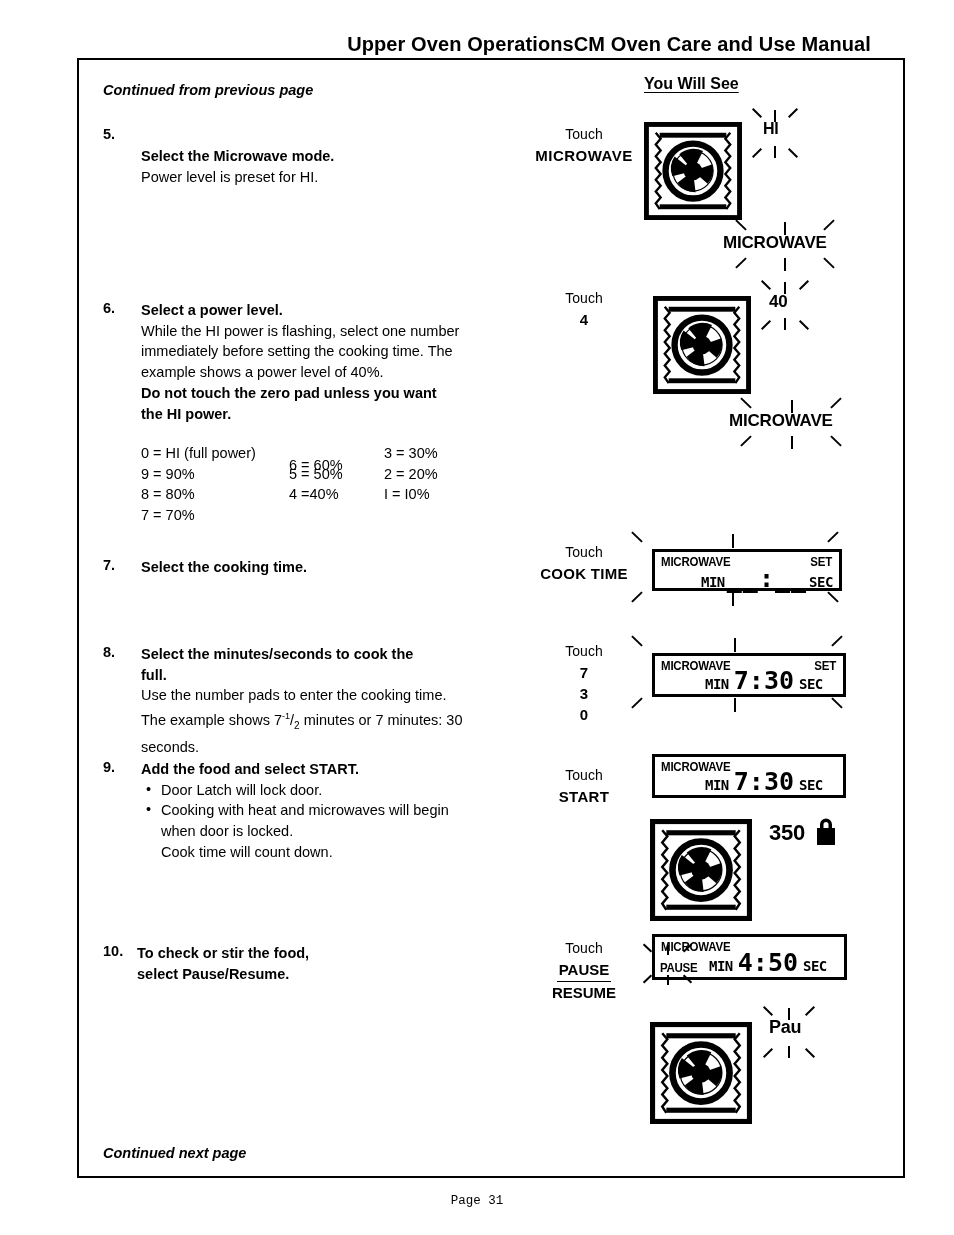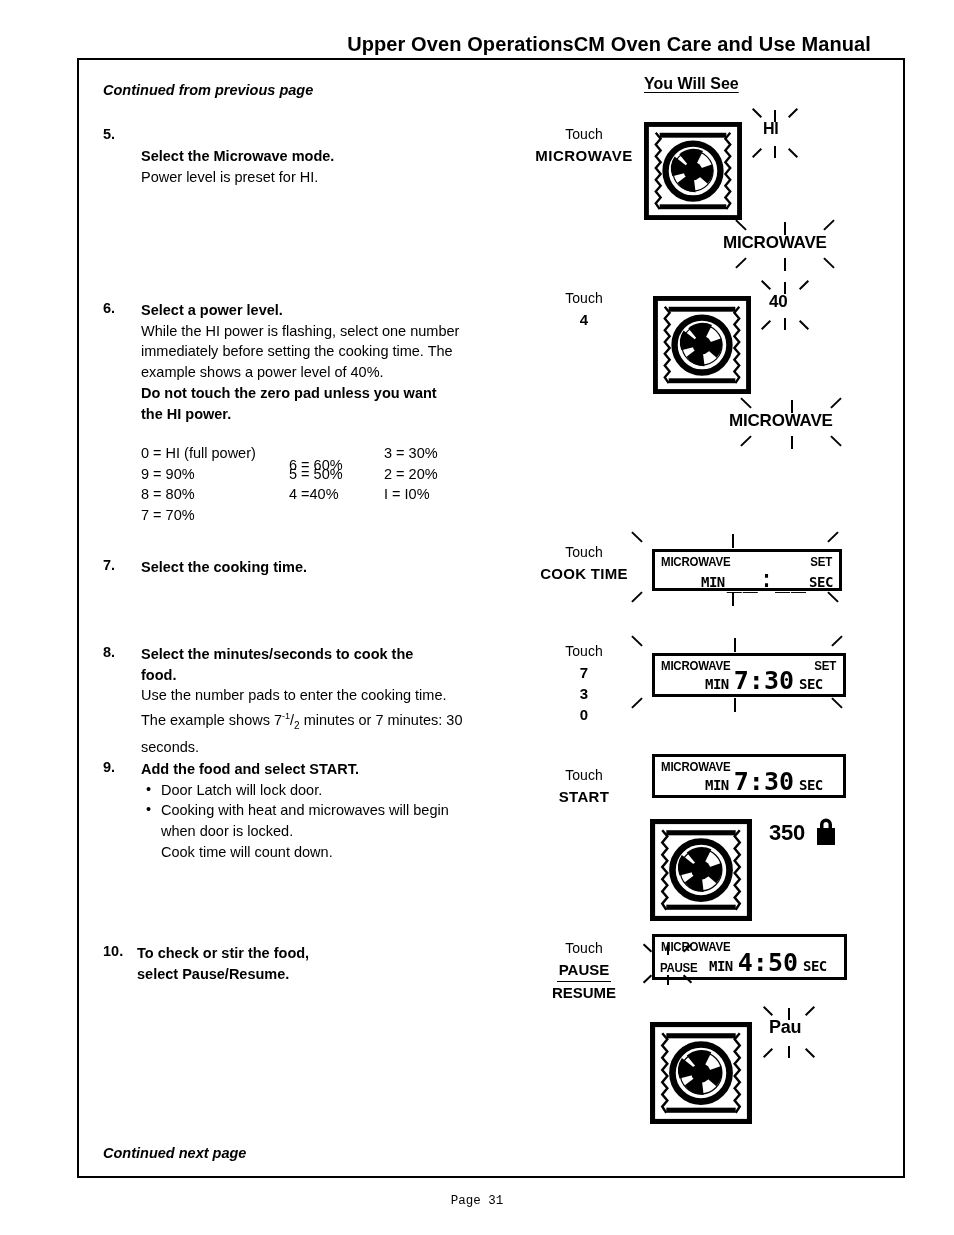--- a/index.html
+++ b/index.html
@@ -90,21 +90,21 @@
     position:absolute;left:5px;bottom:3px;
     font-weight:bold;font-size:11.5px;letter-spacing:-0.3px;
     transform:scaleY(1.15);transform-origin:left bottom;
   }
   .lcd .readout{
     position:absolute;display:flex;align-items:baseline;
     font-family:"DejaVu Sans Mono", monospace;
   }
   .lcd .unit{font-size:14px;font-weight:bold;letter-spacing:-.5px;}
   .lcd .digits{font-size:25px;font-weight:bold;letter-spacing:0px;line-height:1;}
-  .lcd .blanks{font-size:25px;font-weight:normal;letter-spacing:1px;line-height:1;}
+  .lcd .blanks{font-size:25px;font-weight:bold;letter-spacing:1px;line-height:1;}
 
   
   .flash{position:absolute;pointer-events:none;}
   .flash i{position:absolute;background:#000;display:block;}
 
   .bigword{position:absolute;font-weight:bold;letter-spacing:-0.2px;}
 
   .footer{
     position:absolute;left:0;right:0;top:1194px;text-align:center;
     font-size:12.5px;
@@ -282,21 +282,21 @@
         </div>
       </div>
 
       <div class="hr" style="top:573px;"></div>
     </div>
 
     <div class="step">
       <div class="num" style="left:24px;top:584px;">8.</div>
       <div class="body" style="left:62px;top:584px;width:420px;">
         <div class="b">Select  the  minutes/seconds  to  cook  the</div>
-        <div class="b">food.</div>
+        <div class="b">full.</div>
         <div>Use the number pads to enter the cooking time.</div>
         <div>The example shows 7<sup style="font-size:9px;">-1</sup>/<sub style="font-size:10px;">2</sub> minutes or 7 minutes: 30</div>
         <div>seconds.</div>
       </div>
       <div class="touch" style="left:440px;top:581px;">
         <div class="lab">Touch</div>
         <div class="key">7</div>
         <div class="key">3</div>
         <div class="key">0</div>
       </div>

